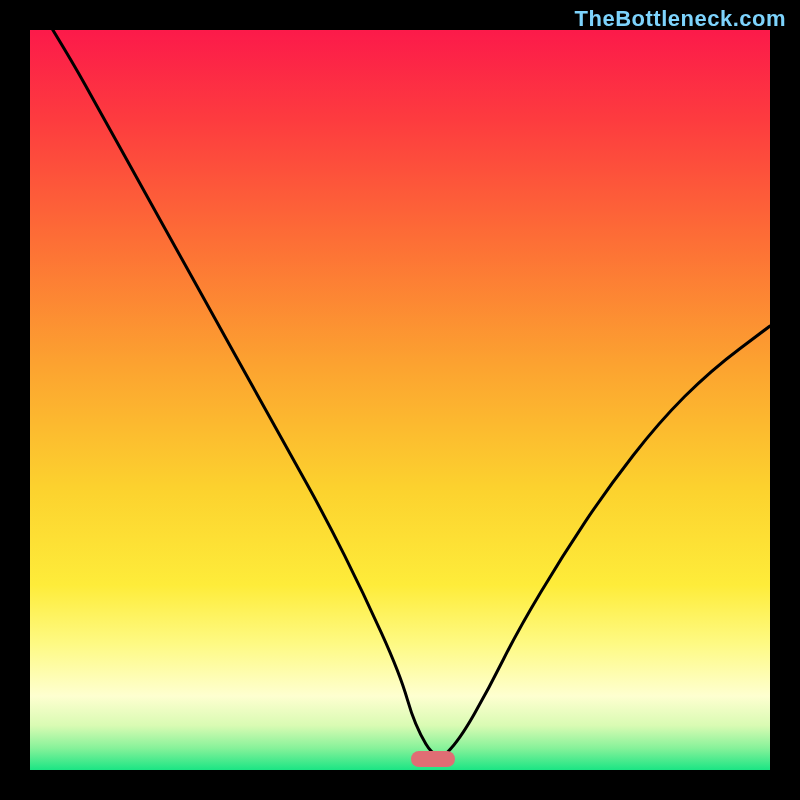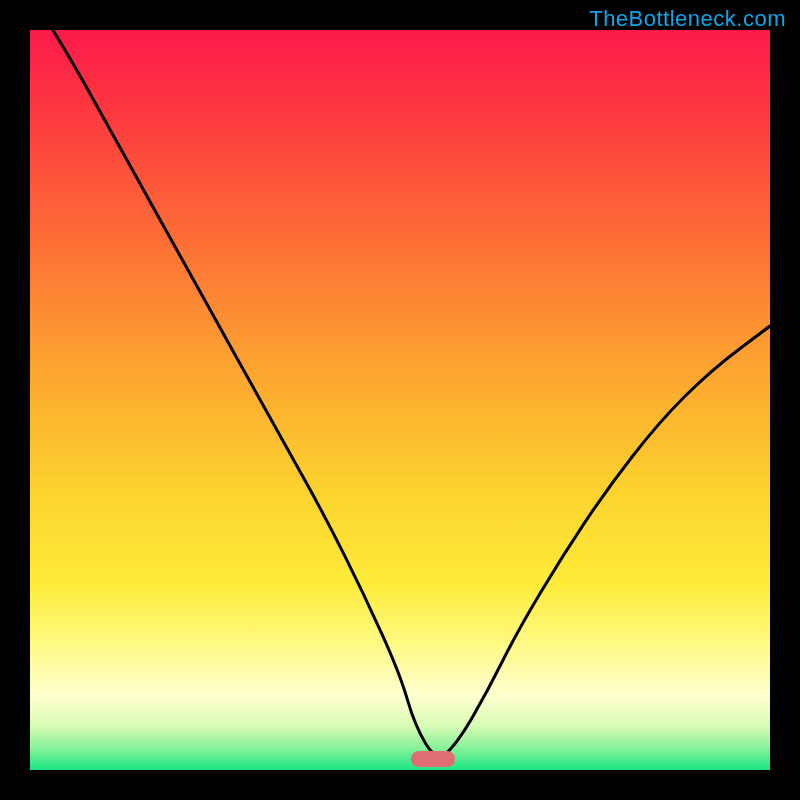--- a/index.html
+++ b/index.html
@@ -14,23 +14,23 @@
   .frame {
     position: relative;
     width: 800px;
     height: 800px;
     background: #000;
   }
   .watermark {
     position: absolute;
     top: 6px;
     right: 14px;
-    color: #0ea5e9;
+    color: #7dd3fc;
     font-size: 22px;
-    font-weight: 400;
+    font-weight: 700;
     letter-spacing: 0.5px;
     z-index: 20;
   }
   .plot {
     position: absolute;
     left: 30px;
     top: 30px;
     width: 740px;
     height: 740px;
     overflow: hidden;

